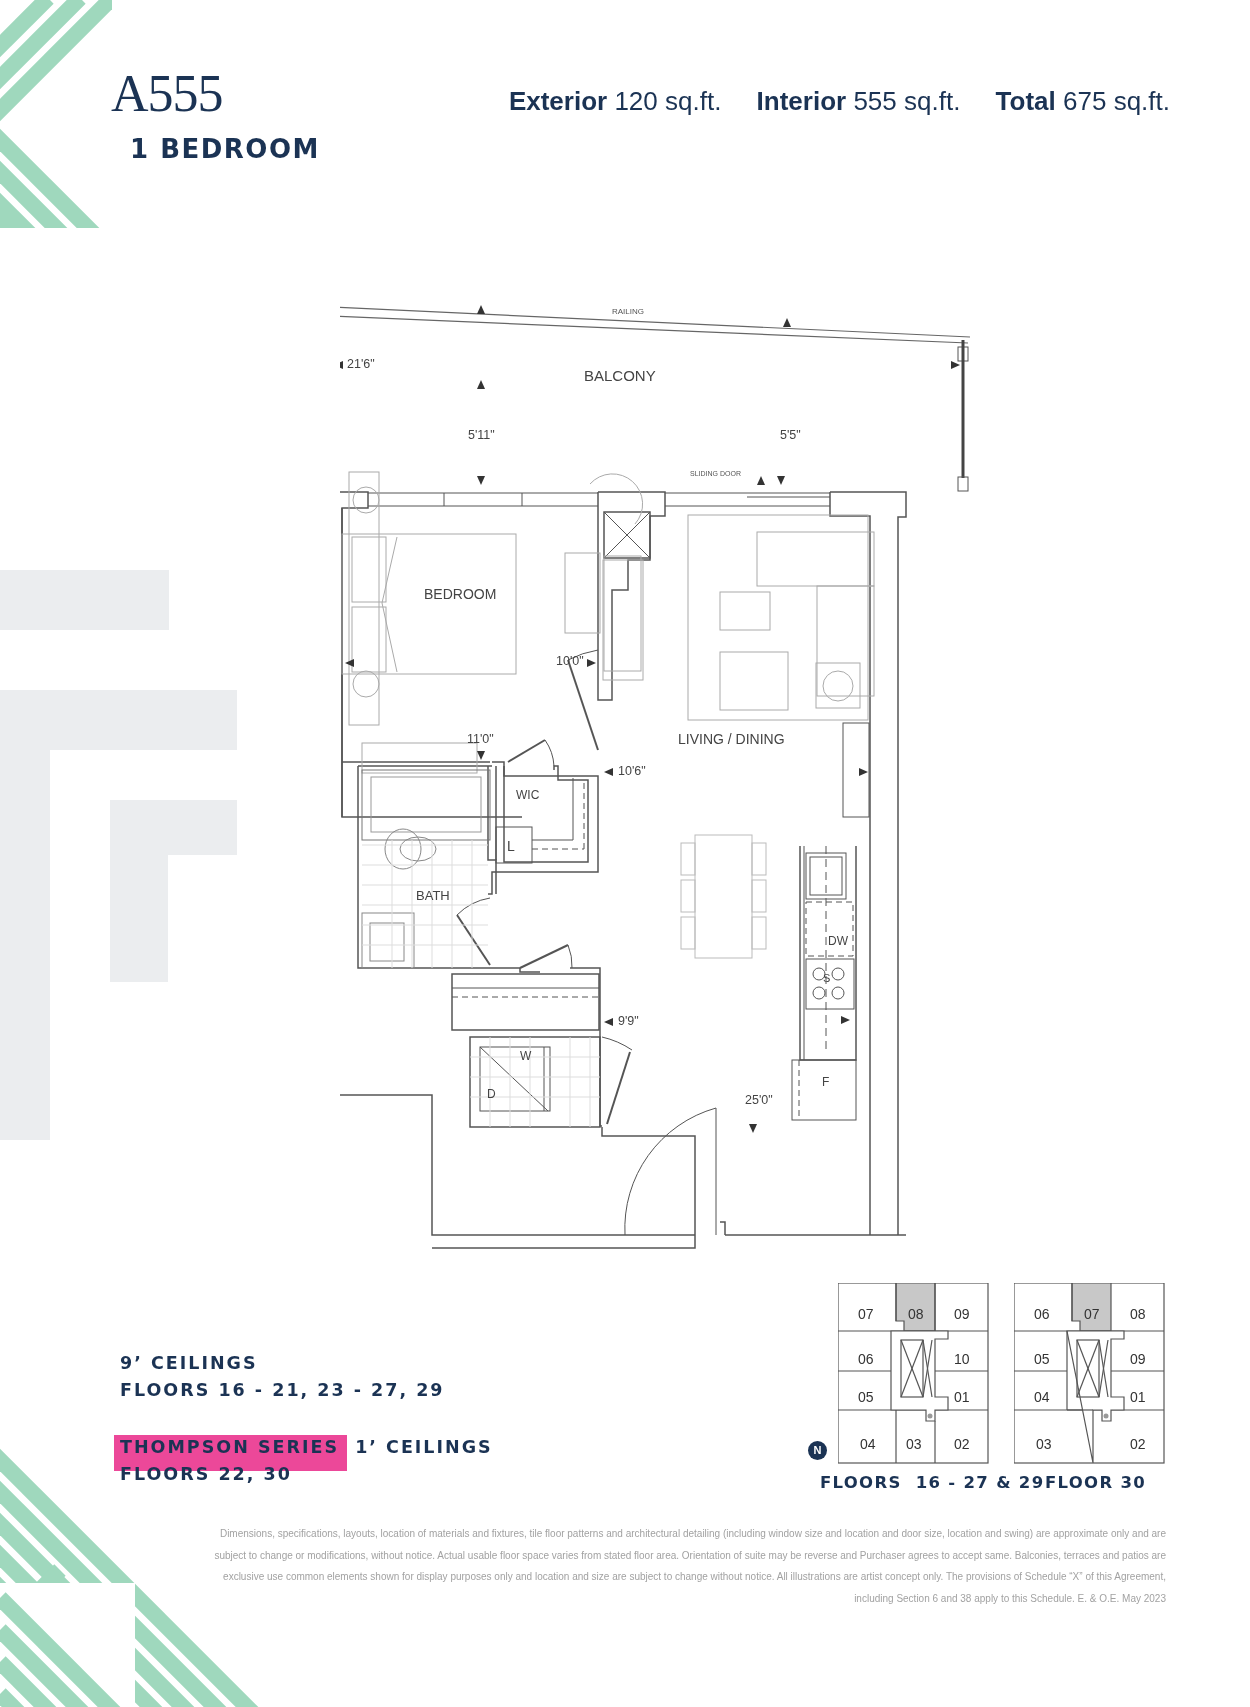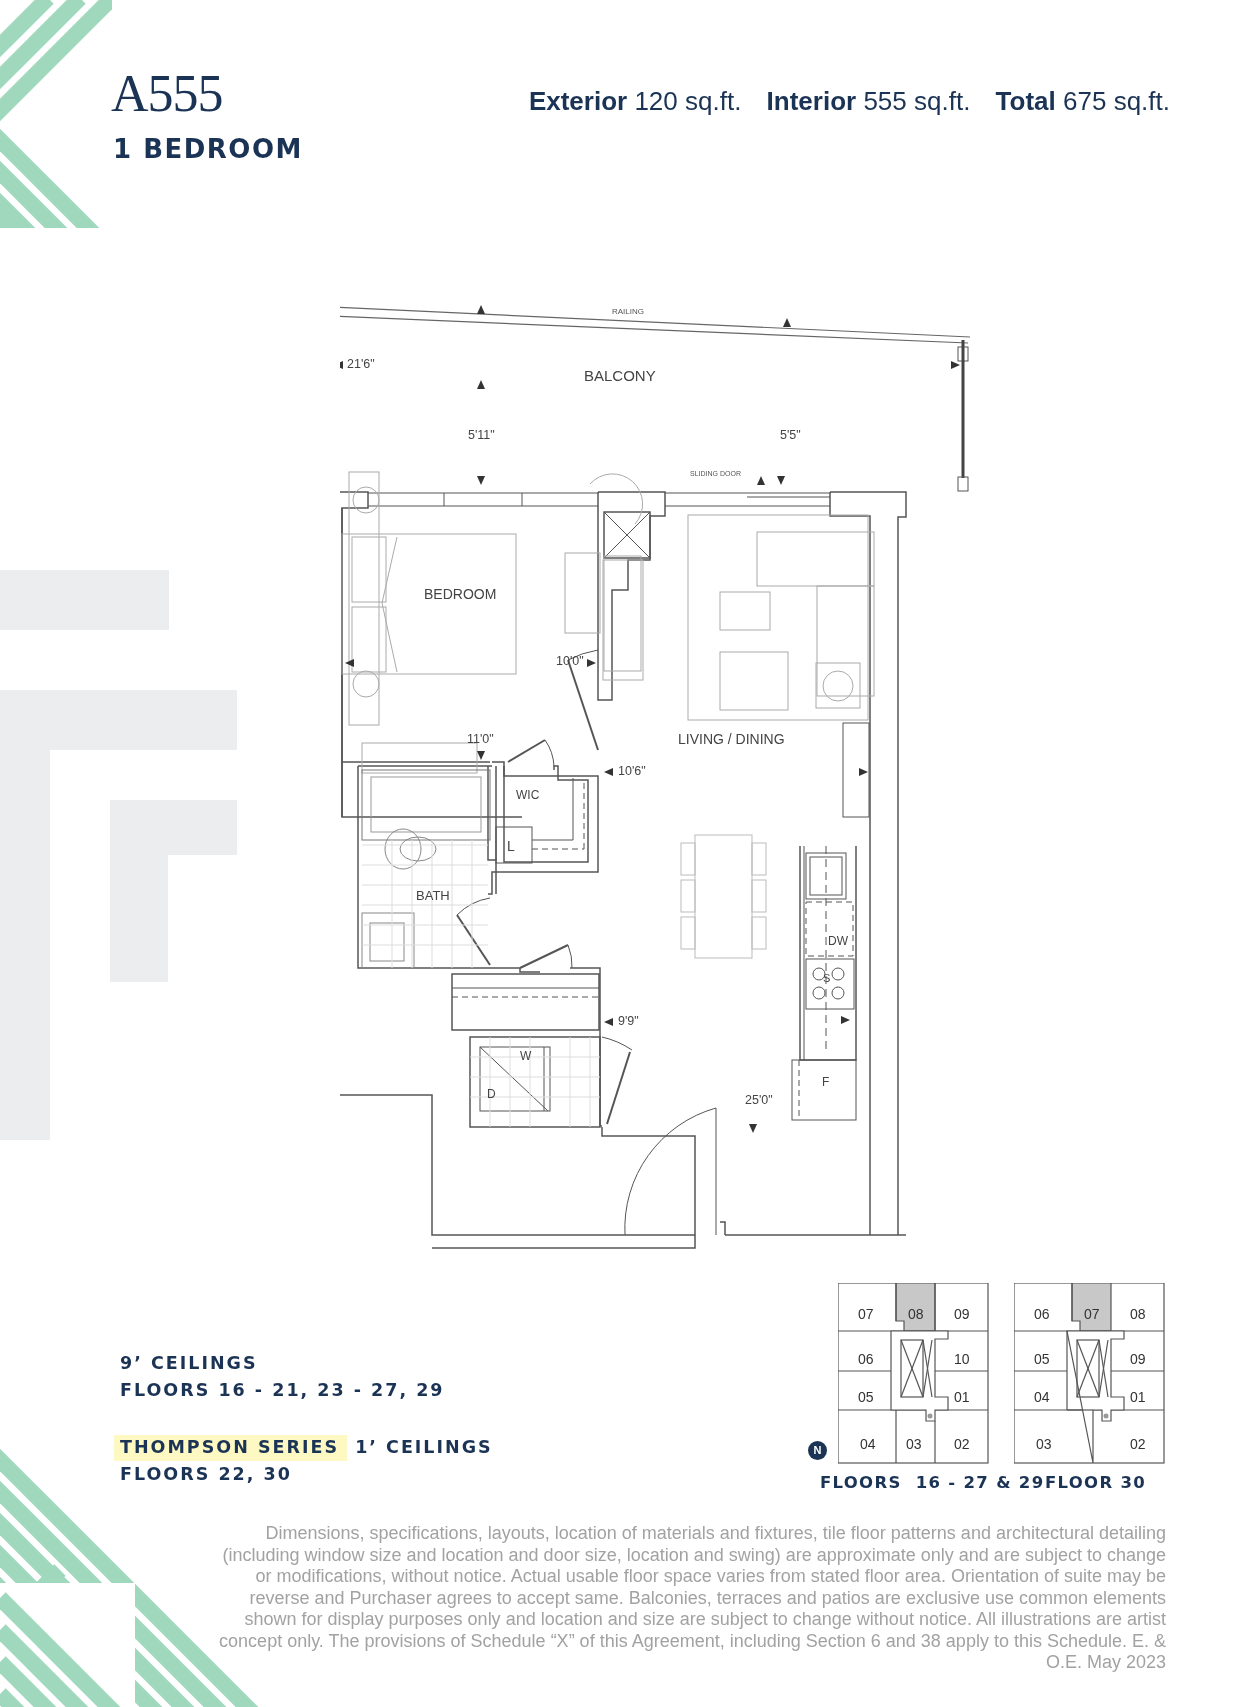--- a/index.html
+++ b/index.html
@@ -1,33 +1,33 @@
 <!DOCTYPE html>
 <html><head>
 <meta charset="utf-8">
 <style>
   html, body { margin: 0; padding: 0; background: #ffffff; }
   body { width: 1250px; height: 1707px; position: relative; overflow: hidden; font-family: "Liberation Sans", sans-serif; color: #1b3354; }
   .abs { position: absolute; }
   .deco { position: absolute; }
   .unit-code { left: 111px; top: 68px; font-family: "Liberation Serif", serif; font-size: 52px; color: #1b3354; letter-spacing: -1px; line-height: 1; }
-  .unit-type { left: 113px; top: 136px; font-family: "DejaVu Sans", sans-serif; font-weight: bold; font-size: 26px; letter-spacing: 1.5px; color: #1b3354; line-height: 1; }
+  .unit-type { left: 130px; top: 136px; font-family: "DejaVu Sans", sans-serif; font-weight: bold; font-size: 26px; letter-spacing: 1.5px; color: #1b3354; line-height: 1; }
   .areas { right: 80px; top: 88px; font-size: 26px; color: #1b3354; white-space: nowrap; line-height: 1; }
   .areas b { font-weight: bold; }
-  .areas .grp { margin-left: 18px; }
+  .areas .grp { margin-left: 28px; }
   .areas .grp:first-child { margin-left: 0; }
   .plan { left: 340px; top: 300px; }
   .room-label { position: absolute; font-size: 15px; color: #444; font-family: "Liberation Sans", sans-serif; white-space: nowrap; }
   .dim-label { position: absolute; font-size: 12.5px; color: #444; white-space: nowrap; }
   .tiny-label { position: absolute; font-size: 8px; color: #555; white-space: nowrap; }
   .ceil { left: 120px; font-family: "DejaVu Sans", sans-serif; font-weight: bold; font-size: 17.5px; letter-spacing: 2px; color: #1b3354; white-space: nowrap; }
-  .thompson-hl { background: #fef9c3; padding: 2px 8px 4px 6px; margin-left: -6px; }
+  .thompson-hl { background: #ec4899; padding: 2px 8px 14px 6px; margin-left: -6px; }
   .keyplan-label { font-family: "DejaVu Sans", sans-serif; font-weight: bold; font-size: 16.5px; letter-spacing: 1.3px; color: #1b3354; white-space: nowrap; }
   .kp-num { position: absolute; font-size: 14px; color: #333; margin-top: 8px; }
-  .disclaimer { right: 84px; top: 1523px; width: 960px; text-align: right; font-size: 18px; line-height: 21.5px; color: #a2a2a2; }
+  .disclaimer { right: 84px; top: 1523px; width: 960px; text-align: right; font-size: 10px; line-height: 21.5px; color: #a2a2a2; }
   .compass { left: 808px; top: 1441px; width: 19px; height: 19px; border-radius: 50%; background: #1b3354; color: #fff; font-size: 11px; text-align: center; line-height: 19px; font-weight: bold; }
 </style>
 </head>
 <body>
 
 <svg class="deco" style="left:0;top:0" width="112" height="228" viewBox="0 0 112 228">
   <defs>
       <clipPath id="cpt">
         <rect x="0" y="0" width="112" height="228"></rect>
       </clipPath>

